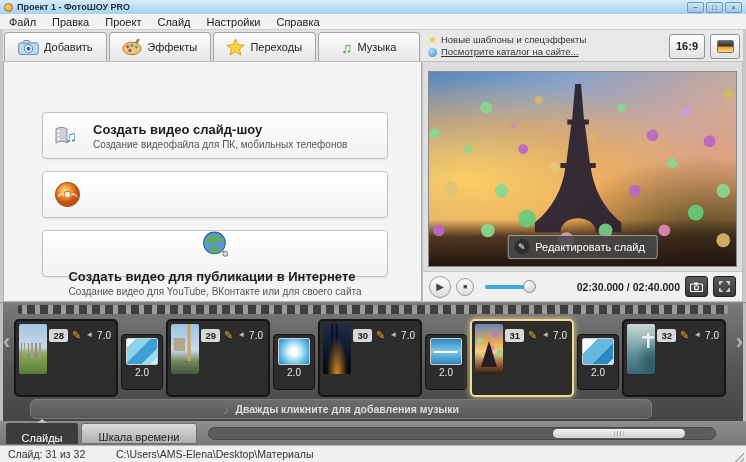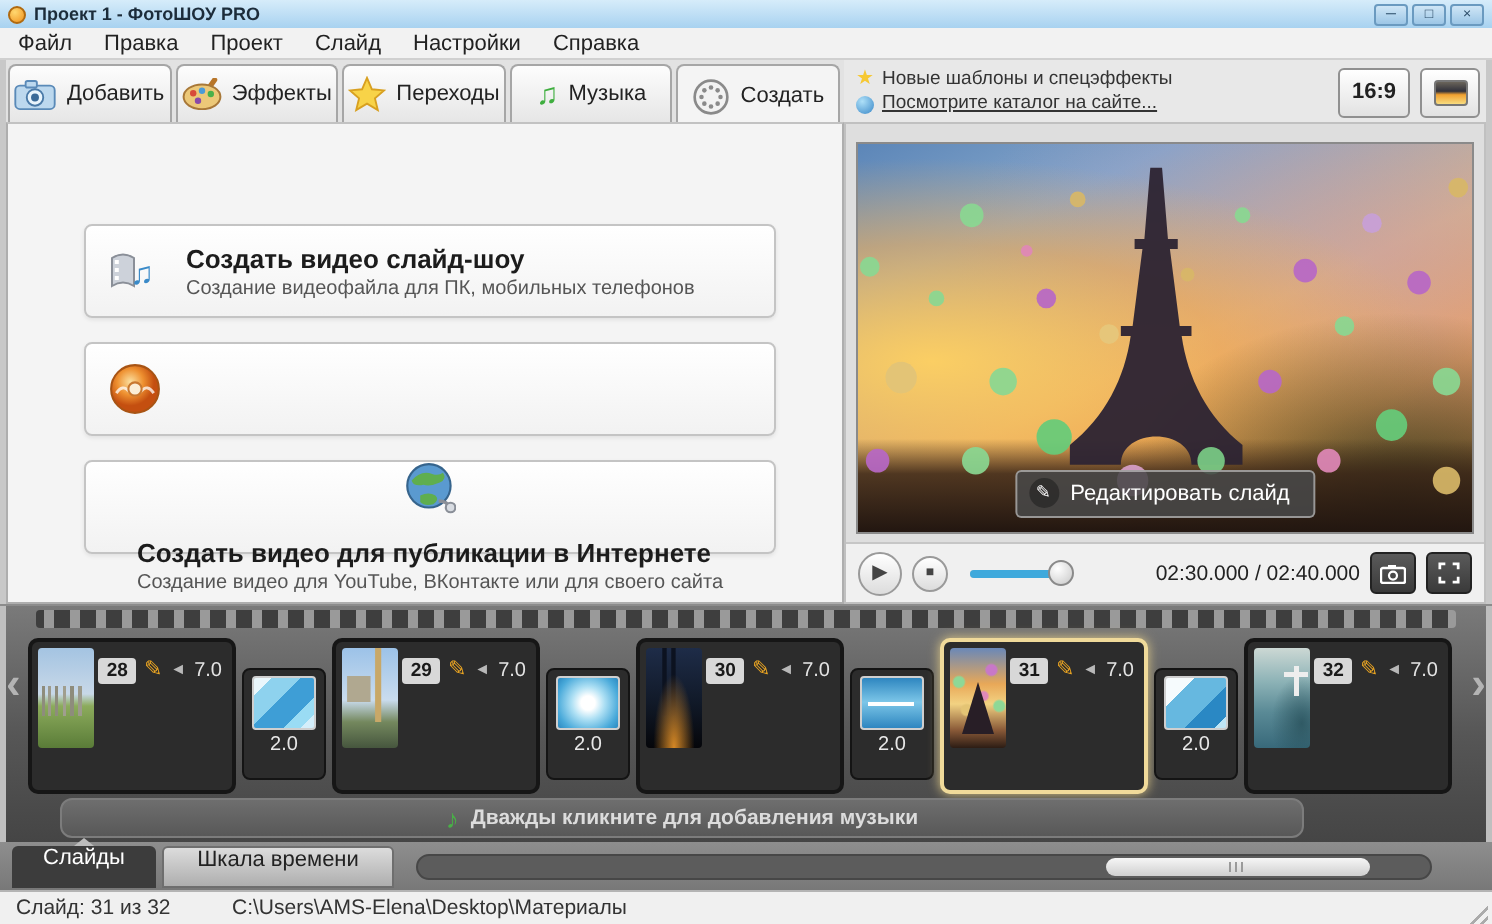--- a/index.html
+++ b/index.html
@@ -76,21 +76,21 @@
     border-top:1px solid #c6c6c6; display:flex; align-items:center; padding:0 6px; gap:5px; }
   .pb-btn { border-radius:50%; background:linear-gradient(#ffffff,#dcdcdc); border:1px solid #9a9a9a;
     color:#444; display:flex; align-items:center; justify-content:center; }
   .pb-play { width:22px; height:22px; font-size:10px; }
   .pb-stop { width:18px; height:18px; font-size:7px; }
   .seek { flex:1; height:13px; position:relative; margin:0 6px; }
   .seek .track { position:absolute; top:5px; left:0; right:0; height:4px; border-radius:2px; background:#c9c9c9; }
   .seek .fill { position:absolute; top:5px; left:0; width:90%; height:4px; border-radius:2px; background:#3fa9dc; }
   .seek .thumb { position:absolute; top:0; left:calc(90% - 6px); width:13px; height:13px; border-radius:50%;
     background:radial-gradient(circle at 35% 30%,#ffffff,#c8c8c8); border:1px solid #8a8a8a; }
-  .time { font-size:10.5px; font-weight:normal; color:#222; white-space:nowrap;padding-left:32px; }
+  .time { font-size:10.5px; font-weight:bold; color:#222; white-space:nowrap;padding-left:32px; }
   .dark-btn { width:23px; height:21px; background:linear-gradient(#5a5a5a,#3a3a3a); border:1px solid #222;
     border-radius:3px; display:flex; align-items:center; justify-content:center; }
 
   
   .timeline { position:absolute; top:302px; left:0; width:746px; height:119px;
     background:linear-gradient(180deg,#7a7a7a,#565656 55%,#454545); border-top:1px solid #8c8c8c; }
   .timeline::before, .timeline::after { content:""; position:absolute; top:0; width:3px; height:100%; background:#bfbfbf; }
   .timeline::before { left:0; } .timeline::after { right:0; }
   .sprockets { position:absolute; top:2px; left:18px; right:18px; height:9px; background:#3e3e3e; border-radius:2px;
     background-image:repeating-linear-gradient(90deg,#3e3e3e 0 4px,#9a9a9a 4px 9px,#3e3e3e 9px 13px); }
@@ -150,21 +150,21 @@
   
   .music-row { position:absolute; top:96px; left:30px; width:622px; height:20px;
     background:linear-gradient(#6e6e6e,#585858); border:1px solid #7c7c7c; border-radius:6px;
     display:flex; align-items:center; justify-content:center; gap:6px; }
   .music-note { color:#49b047; font-size:13px; line-height:1; }
   .music-hint { color:#dcdcdc; font-size:10.5px; font-weight:bold; }
 
   
   .bottom-strip { position:absolute; top:421px; left:0; width:746px; height:24px;
     background:linear-gradient(#8e8e8e,#787878); }
-  .btab { position:absolute; top:2px; height:21px; display:flex; align-items:flex-start; justify-content:center;
+  .btab { position:absolute; top:2px; height:21px; display:flex; align-items:flex-end; justify-content:center;
     font-size:11px; border-radius:3px 3px 0 0; }
   .btab-slides { left:6px; width:72px; background:#3c3c3c; color:#fff; }
   .btab-notch { position:absolute; top:-4px; left:50%; transform:translateX(-50%); width:0; height:0;
     border-left:5px solid transparent; border-right:5px solid transparent; border-bottom:4px solid #bdbdbd; }
   .btab-time { left:81px; width:116px; background:linear-gradient(#dcdcdc,#aeaeae); color:#222; border:1px solid #6e6e6e; }
   .hscroll { position:absolute; top:6px; left:208px; right:30px; height:13px; border-radius:7px;
     background:#5c5c5c; border:1px solid #474747; }
   .hthumb { position:absolute; top:1px; left:68%; width:26%; height:9px; border-radius:5px;
     background:linear-gradient(#f6f6f6,#cfcfcf); }
   .hthumb::after { content:""; position:absolute; left:50%; top:2px; transform:translateX(-50%);
@@ -224,34 +224,20 @@
   </div>
   <div class="tab">
     <svg width="19" height="18" viewBox="0 0 20 19">
       <path d="M10 1 L12.6 7 L19 7.6 L14.2 11.8 L15.7 18 L10 14.6 L4.3 18 L5.8 11.8 L1 7.6 L7.4 7 Z" fill="#f8d348" stroke="#d8a020"></path>
     </svg>
     <span>Переходы</span>
   </div>
   <div class="tab">
     <span class="note-glyph">♫</span>
     <span>Музыка</span>
-  </div>
-  <div class="tab active">
-    <svg width="19" height="19" viewBox="0 0 20 20">
-      <circle cx="10" cy="10" r="8.6" fill="#f2f2f2" stroke="#8a8a8a" stroke-width="1.4"></circle>
-      <circle cx="10" cy="5" r="1.2" fill="#8a8a8a"></circle>
-        <circle cx="10" cy="15" r="1.2" fill="#8a8a8a"></circle>
-      <circle cx="5" cy="10" r="1.2" fill="#8a8a8a"></circle>
-        <circle cx="15" cy="10" r="1.2" fill="#8a8a8a"></circle>
-      <circle cx="6.5" cy="6.5" r="1.2" fill="#8a8a8a"></circle>
-        <circle cx="13.5" cy="6.5" r="1.2" fill="#8a8a8a"></circle>
-      <circle cx="6.5" cy="13.5" r="1.2" fill="#8a8a8a"></circle>
-        <circle cx="13.5" cy="13.5" r="1.2" fill="#8a8a8a"></circle>
-    </svg>
-    <span>Создать</span>
   </div>
 </div>
 
 <div class="promo">
   <div class="promo-txt">
     <div class="promo-row">
       <span class="promo-star">★</span>
       <span>Новые шаблоны и спецэффекты</span>
     </div>
     <div class="promo-row">

